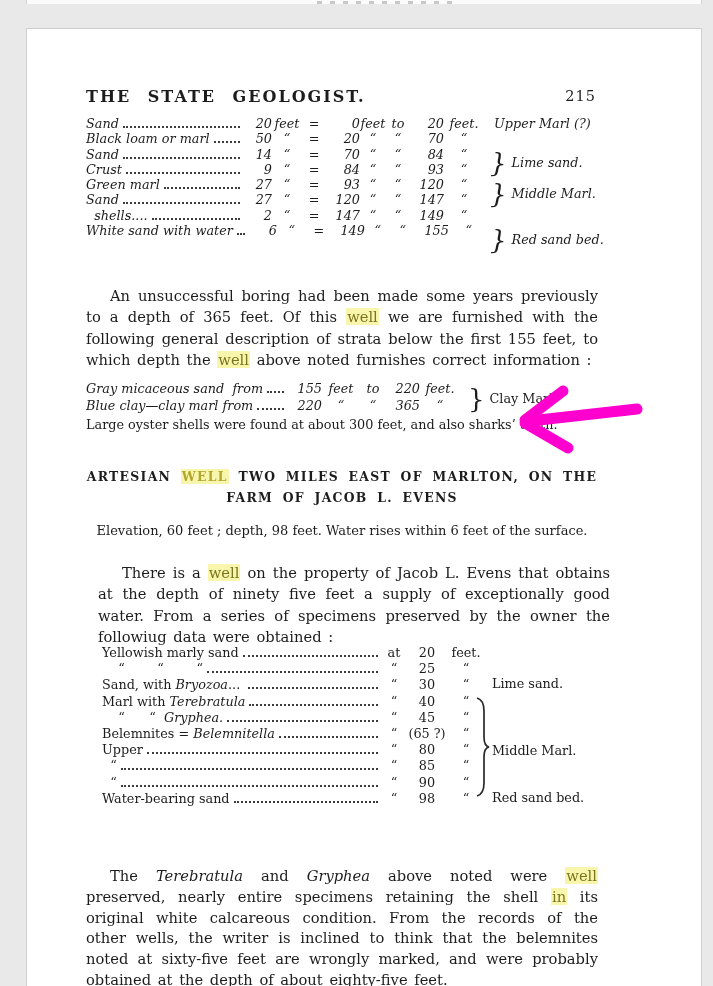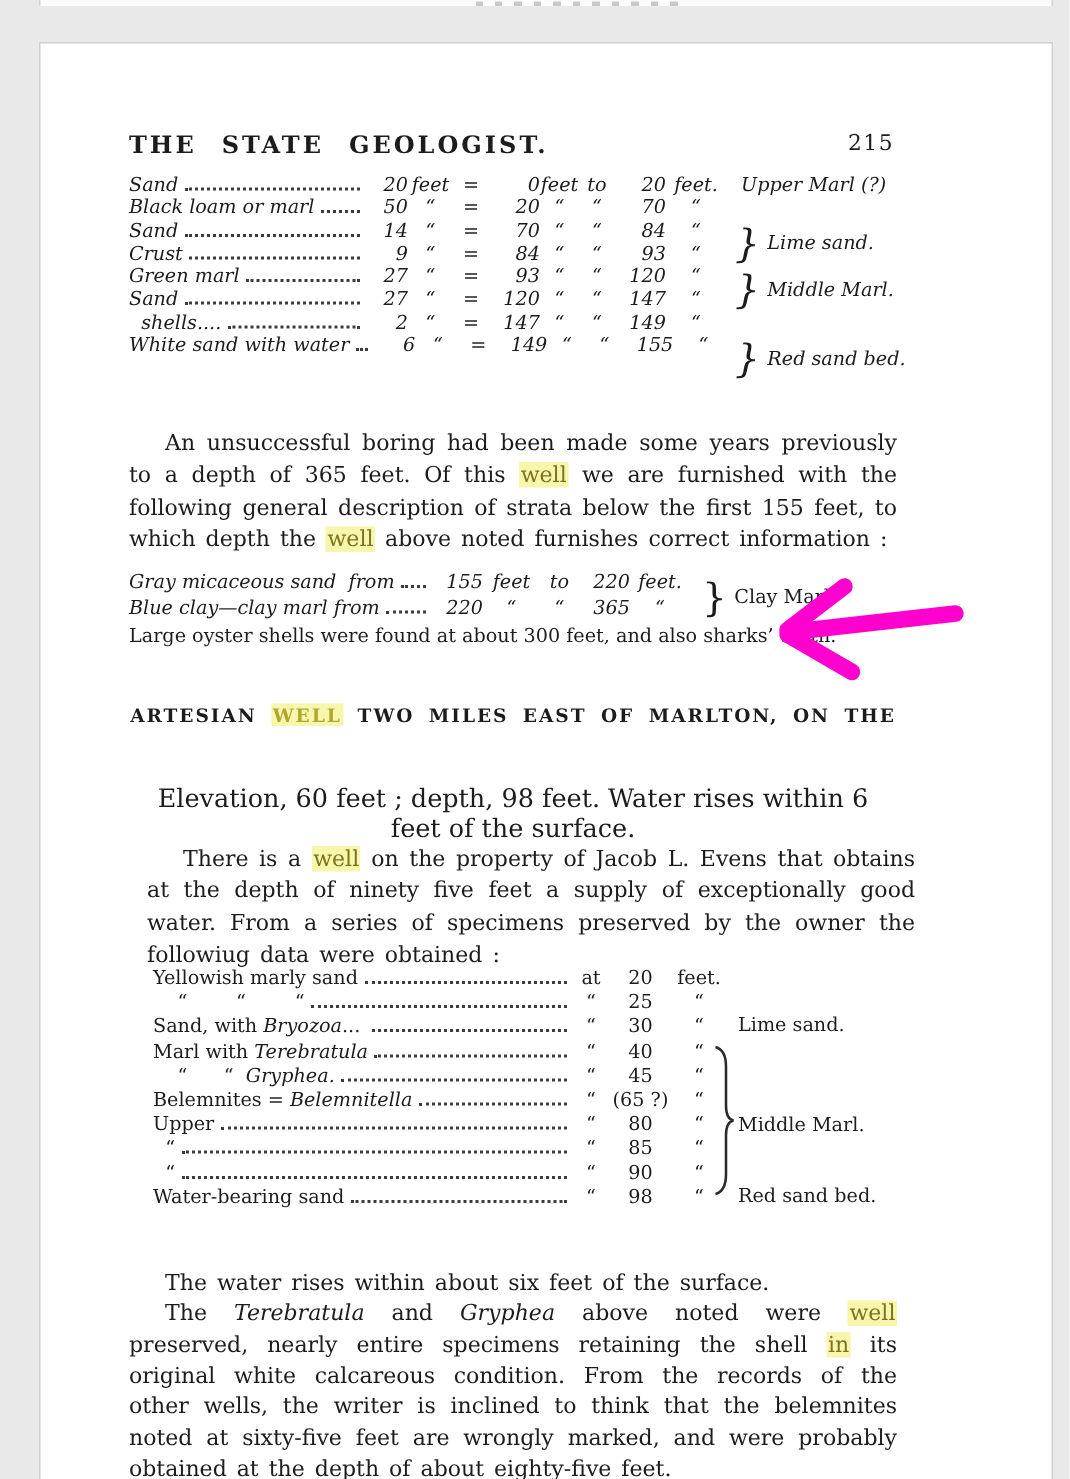--- a/index.html
+++ b/index.html
@@ -60,21 +60,21 @@
   .tall-brace{position:absolute;}
 
   
   .para{font-size:14.7px;line-height:21.3px;text-align:justify;word-spacing:2px;}
   .para .indent{display:inline-block;width:24px;}
   .hl{background:var(--highlight);color:#7c751f;padding:0 1px;}
   .it{font-style:italic;}
 
   .heading{text-align:center;font-weight:bold;font-size:12.4px;letter-spacing:1.3px;word-spacing:4px;line-height:20.5px;}
   .heading .hl{color:#b1a72f;}
-  .subline{text-align:center;font-size:17px;}
+  .subline{text-align:center;font-size:13px;}
 
   .arrow-svg{position:absolute;left:0;top:0;pointer-events:none;}
 </style>
 </head>
 <body>
 
 <div class="prev-page">
   <div class="marks"></div>
 </div>
 
@@ -223,20 +223,21 @@
     </div>
     <div class="grp" style="left:382px;top:3px;">
       <span class="brace">}</span>
       <span>Clay Marl</span>
     </div>
     <div class="noteline">Large oyster shells were found at about 300 feet, and also sharks’ teeth.</div>
   </div>
 
   <div class="block heading" style="top:438px;">
     <div><span>ARTESIAN </span><span class="hl">WELL</span><span> TWO MILES EAST OF MARLTON, ON THE</span></div>
+    <div>FARM OF JACOB L. EVENS</div>
   </div>
   <div class="block subline" style="top:494px;">Elevation, 60 feet ;  depth, 98 feet.   Water rises within 6 feet of the surface.</div>
 
   <p class="block para" style="top:521px;margin:12px;"><span class="indent"></span><span><span>There is a </span><span class="hl">well</span><span> on the property of Jacob L. Evens that obtains at the depth of ninety five feet a supply of exceptionally good water.  From a series of specimens preserved by the owner the followiug data were obtained :</span></span></p>
 
   <div class="tbl t3" style="top:618px;">
     <div class="trow">
       <span class="lbl"><span>Yellowish marly sand</span></span>
         <span class="leader"></span>
       <span class="cell c-a">at</span>
@@ -313,21 +314,20 @@
       <path d="M3,1 Q10,3 10,14 L10,40 Q10,49 15,50 Q10,51 10,60 L10,86 Q10,97 3,99" fill="none" stroke="#2a2a2a" stroke-width="1.7"></path>
     </svg>
     <div class="grp" style="left:406px;top:98px;">
       <span>Middle Marl.</span>
     </div>
     <div class="grp" style="left:406px;top:145px;">
       <span>Red sand bed.</span>
     </div>
   </div>
 
-  <p class="block para" style="top:816px;margin:0;"><span class="indent"></span><span>The water rises within about six feet of the surface.</span></p>
 
   <p class="block para" style="top:837px;margin:0;line-height:20.8px;"><span class="indent"></span><span><span>The </span><span class="it">Terebratula</span><span> and </span><span class="it">Gryphea</span><span> above noted were </span><span class="hl">well</span><span> preserved, nearly entire specimens retaining the shell </span><span class="hl">in</span><span> its original white calcareous condition.  From the records of the other wells, the writer is inclined to think that the belemnites noted at sixty-five feet are wrongly marked, and were probably obtained at the depth of about eighty-five feet.</span></span></p>
 
 </div>
 
 <svg class="arrow-svg" width="713" height="986" viewBox="0 0 713 986">
   <g style="stroke:var(--arrow);" stroke-width="11" stroke-linecap="round" fill="none">
     <line x1="637" y1="409" x2="530" y2="421"></line>
     <line x1="563" y1="391" x2="525" y2="420"></line>
     <line x1="568" y1="448" x2="525" y2="423"></line>

